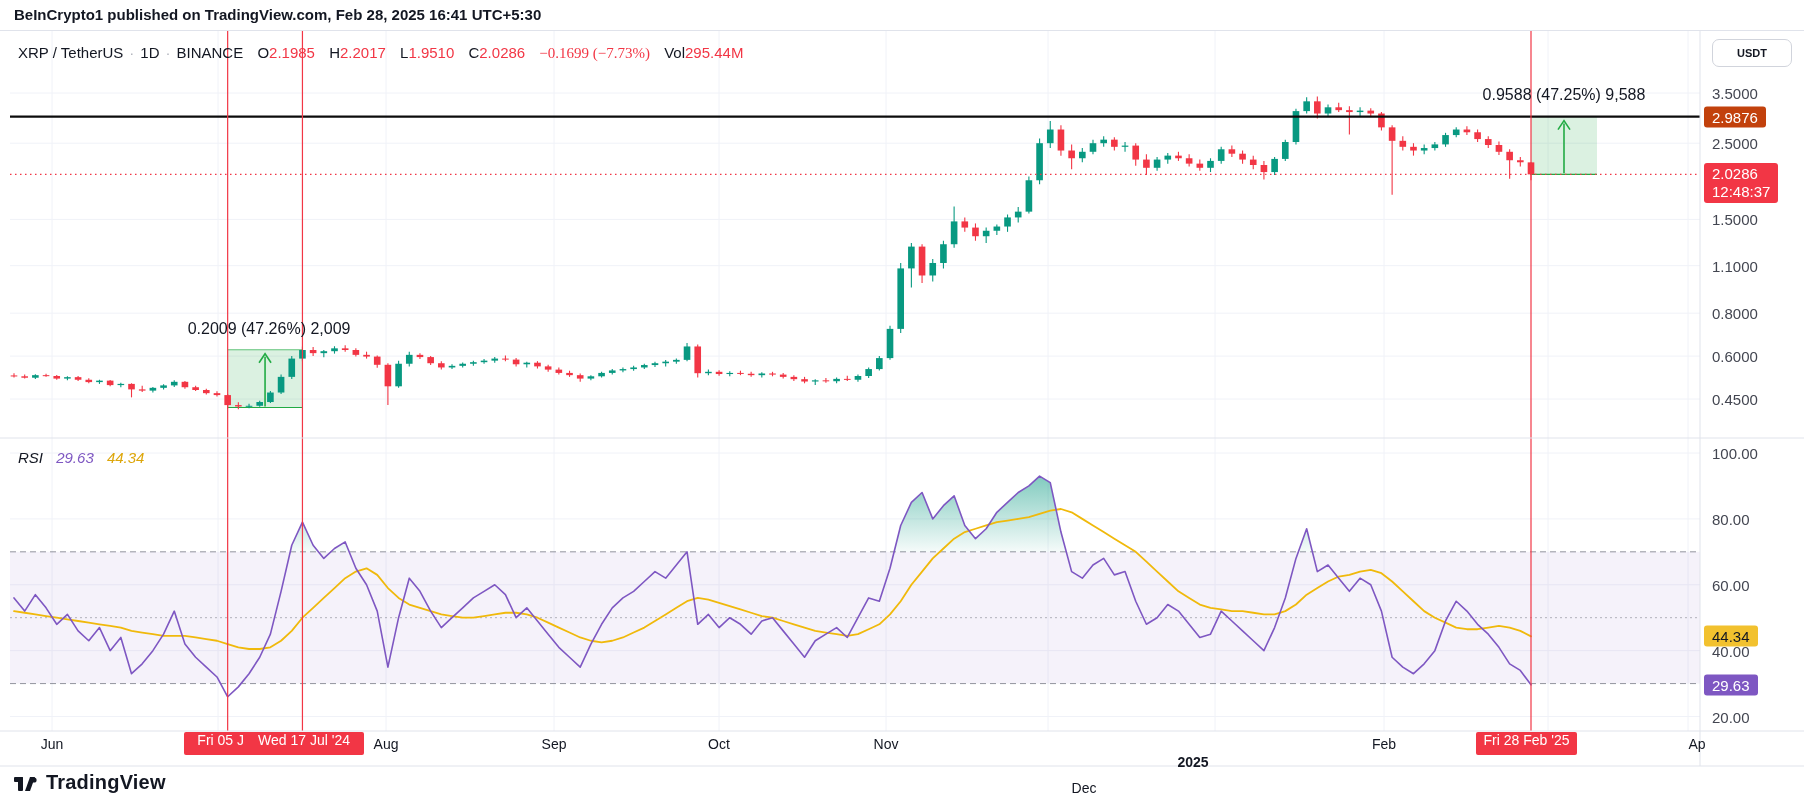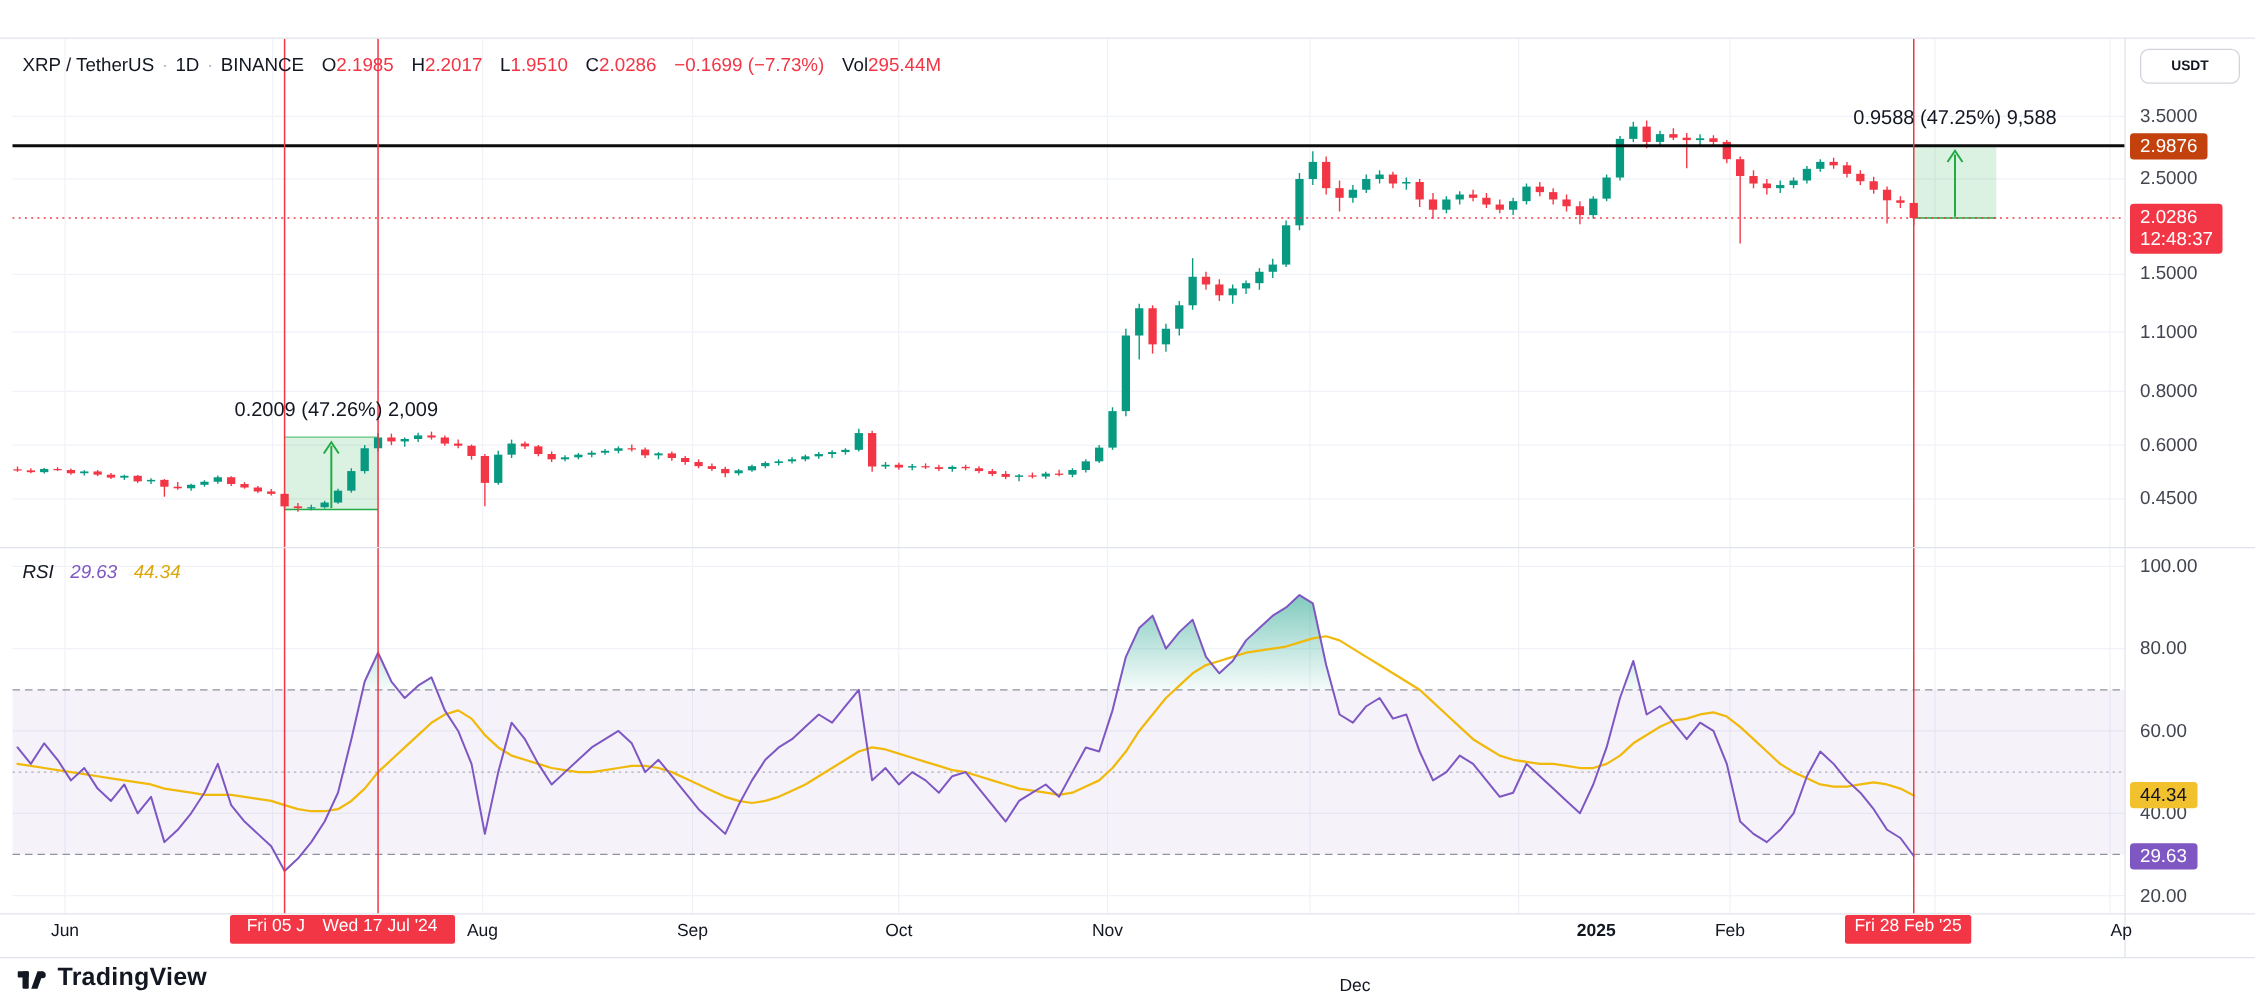--- a/index.html
+++ b/index.html
@@ -6,21 +6,21 @@
   .stage{position:relative;width:1804px;height:803px;background:#fff;overflow:hidden;
          font-family:"Liberation Sans",sans-serif;color:#131722;}
   .pub-header{position:absolute;left:14px;top:6px;font-size:15px;font-weight:700;color:#131722;}
   .chart-area{position:absolute;left:0;top:30px;width:1804px;height:736px;border-top:1px solid #e0e3eb;}
   svg.cv{position:absolute;left:0;top:0;}
   .legend{position:absolute;left:18px;top:13px;font-size:15px;white-space:nowrap;}
   .legend .sym{color:#131722;}
   .legend .sep{color:#b2b5be;margin:0 6px;}
   .legend .k{color:#131722;margin-left:10px;}
   .legend .v{color:#f23645;}
-  .legend .chg{color:#f23645;margin-left:10px;}
+  .legend .chg{color:#f23645;margin-left:10px;font-family:Liberation Serif, serif;}
   .usdt-btn{position:absolute;left:1712px;top:8px;width:78px;height:26px;border:1px solid #d1d4dc;
             border-radius:7px;background:#fff;font-size:11px;font-weight:700;color:#131722;
             display:flex;align-items:center;justify-content:center;}
   .rsi-legend{position:absolute;left:18px;top:418px;font-size:15px;white-space:nowrap;font-style:italic;}
   .rsi-legend .rv{color:#7e57c2;margin-left:9px;}
   .rsi-legend .mv{color:#dda60a;margin-left:9px;}
   .tick{position:absolute;left:1712px;font-size:15px;color:#434651;transform:translateY(-50%);}
   .badge{position:absolute;left:1704px;font-size:15px;border-radius:3px;padding:2px 8px;
          transform:translateY(-50%);white-space:nowrap;}
   .badge-black{background:#c2410c;color:#fff;}
@@ -33,20 +33,21 @@
               border-radius:2px;display:flex;justify-content:center;gap:14px;
               padding:0 10px;white-space:nowrap;box-sizing:border-box;}
   .annot{position:absolute;font-size:16px;color:#131722;transform:translateX(-50%);white-space:nowrap;}
   .footer{position:absolute;left:14px;top:771px;display:flex;align-items:center;gap:7px;}
   .footer .brand{font-size:20px;font-weight:700;color:#131722;letter-spacing:.2px;}
 </style>
 </head>
 <body>
 <div class="stage">
 
+  <div class="pub-header">BeInCrypto1 published on TradingView.com, Feb 28, 2025 16:41 UTC+5:30</div>
 
   <div class="chart-area">
     <svg class="cv" id="cv" width="1804" height="736">
         <defs>
           <linearGradient id="obfill" x1="0" y1="438.47" x2="0" y2="520.82" gradientUnits="userSpaceOnUse">
             <stop offset="0" stop-color="#089981" stop-opacity="0.55"></stop>
             <stop offset="1" stop-color="#089981" stop-opacity="0.04"></stop>
           </linearGradient>
         </defs>
         <g>
@@ -451,21 +452,21 @@
     <div class="badge badge-yellow" id="badge-yellow" style="top: 605.344px;">44.34</div>
     <div class="badge badge-purple" id="badge-purple" style="top: 653.799px;">29.63</div>
 
     <div id="time-axis">
         <div class="time-label" style="left: 52px;">Jun</div>
         <div class="time-label" style="left: 386px;">Aug</div>
         <div class="time-label" style="left: 554px;">Sep</div>
         <div class="time-label" style="left: 719px;">Oct</div>
         <div class="time-label" style="left: 886px;">Nov</div>
         <div class="time-label" style="left: 1084px; margin-top: 44px;">Dec</div>
-        <div class="time-label bold" style="left: 1277px;">2025</div>
+        <div class="time-label bold" style="left: 1193px; margin-top: 18px;">2025</div>
         <div class="time-label" style="left: 1384px;">Feb</div>
         <div class="time-label" style="left: 1697px;">Ap</div>
       </div>
     <div class="time-badge" id="tb-left" style="left: 183.662px; width: 180px;">
       <span>Fri 05 J</span>
       <span>Wed 17 Jul '24</span>
     </div>
     <div class="time-badge" id="tb-right" style="left: 1476px; width: 101px;">
       <span>Fri 28 Feb '25</span>
     </div>

